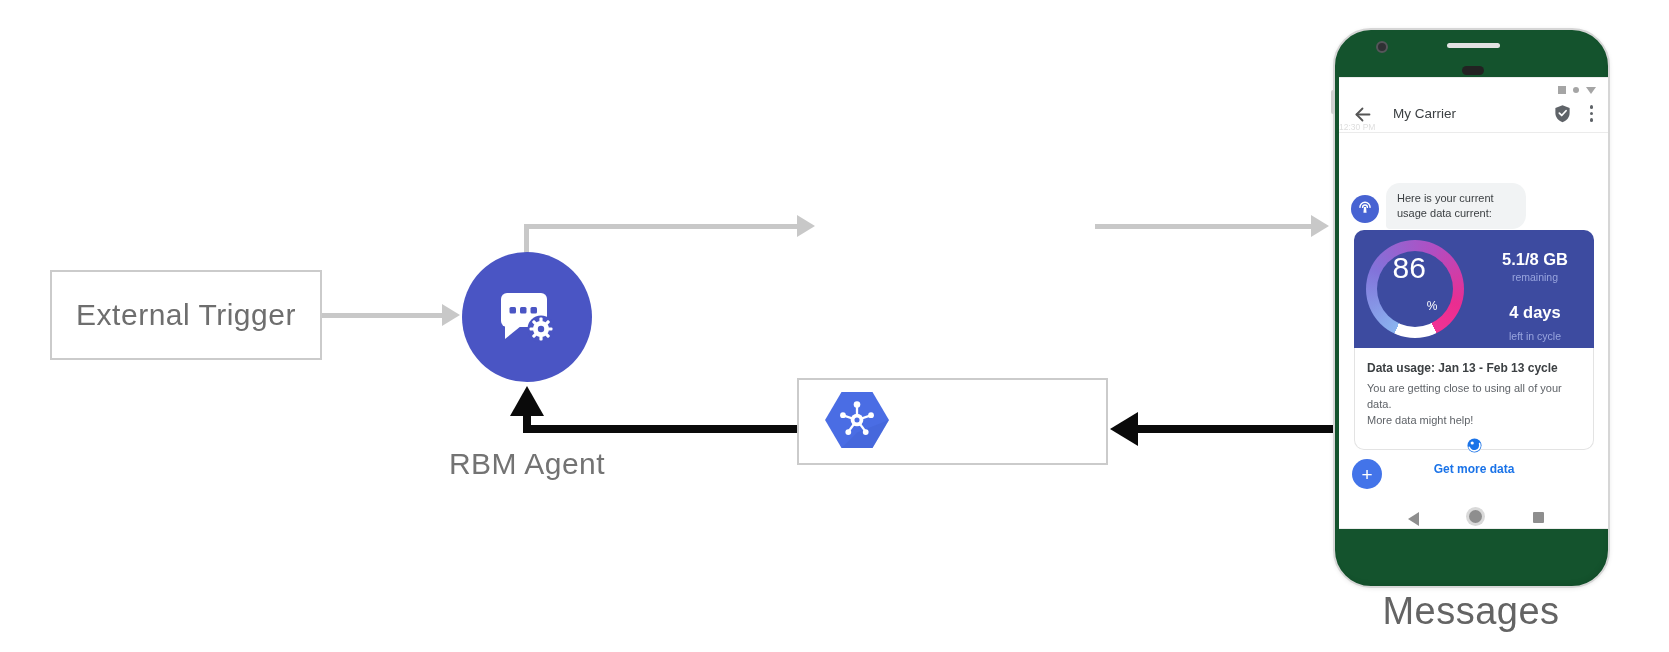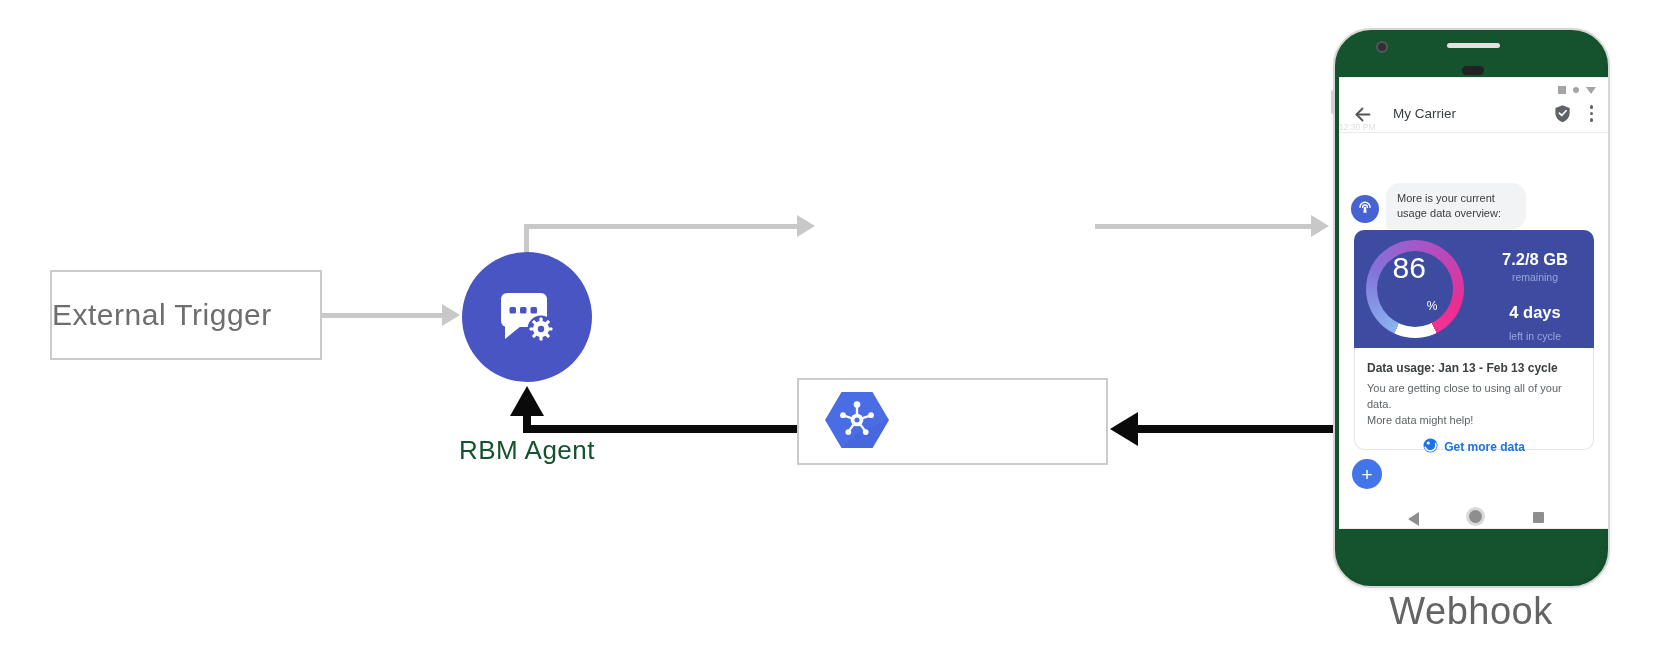--- a/index.html
+++ b/index.html
@@ -2,31 +2,31 @@
 <html><head>
 <meta charset="utf-8">
 <style>
   * { margin:0; padding:0; box-sizing:border-box; }
   body { background:#fff; font-family:"Liberation Sans","DejaVu Sans",sans-serif; }
   .canvas { position:relative; width:1669px; height:652px; background:#fff; overflow:hidden; }
 
   
   .dbox { position:absolute; border:2px solid #cbcbcb; background:#fff; display:flex; align-items:center; }
   .dlabel { color:#6e6e6e; font-weight:300; letter-spacing:.5px; }
-  .box-ext { left:50px; top:270px; width:272px; height:90px; justify-content:flex-start; }
+  .box-ext { left:50px; top:270px; width:272px; height:90px; justify-content:center; }
   .box-ext .dlabel { font-size:30px; }
   .box-api { left:817px; top:175px; width:278px; height:87px; padding-left:18px; }
   .box-api .dlabel { font-size:34px; margin-left:16px; }
   .box-hook { left:797px; top:378px; width:311px; height:87px; padding-left:24px; }
   .box-hook .dlabel { font-size:34px; margin-left:16px; }
 
   .agent-circle { position:absolute; left:462px; top:252px; width:130px; height:130px;
     border-radius:50%; background:#4a55c4; display:flex; align-items:center; justify-content:center; }
-  .lbl-agent { position:absolute; left:397px; top:435px; width:260px; text-align:center;
-    font-size:26px; color:#14532d; font-weight:300; letter-spacing:.5px; }
+  .lbl-agent { position:absolute; left:397px; top:447px; width:260px; text-align:center;
+    font-size:30px; color:#737373; font-weight:300; letter-spacing:.5px; }
   .lbl-messages { position:absolute; left:1321px; top:590px; width:300px; text-align:center;
     font-size:38px; color:#646464; font-weight:300; letter-spacing:.5px; }
 
   
   .rcs-logo { position:relative; width:72px; height:72px; flex:0 0 auto; }
   .rcs-light { position:absolute; inset:0; background:#8cbeec; border-radius:50% 50% 50% 20%; }
   .rcs-dark  { position:absolute; left:10px; top:9px;  width:30px; height:30px; background:#2a3694; border-radius:20% 50% 50% 50%; }
   .rcs-mid   { position:absolute; left:15px; top:14px; width:30px; height:30px; background:#3f57c6; border-radius:20% 50% 50% 50%; }
   .rcs-white { position:absolute; left:21px; top:22px; width:34px; height:34px; background:#f7f7f7; border-radius:50% 50% 50% 20%;
                box-shadow:0 1px 2px rgba(0,0,0,.18); }
@@ -84,21 +84,21 @@
   .gauge-unit { font-size:12px; margin-left:1px; align-self:flex-end; margin-bottom:14px; }
   .card-right { position:absolute; left:130px; top:0; width:102px; text-align:center; color:#fff; }
   .cr-val { font-size:16.5px; font-weight:bold; position:absolute; left:0; right:0; }
   .cr-sub { font-size:10.5px; color:#99a5de; position:absolute; left:0; right:0; }
   .v1 { top:20px; } .s1 { top:41px; } .v2 { top:73px; } .s2 { top:100px; }
   .ucard-white { position:absolute; top:118px; left:0; right:0; height:102px; background:#fff;
     border:1px solid #e3e3e3; border-top:none; border-radius:0 0 10px 10px; padding:13px 12px 0 12px; }
   .uc-title { font-size:12px; font-weight:bold; color:#3c4043; }
   .uc-body { font-size:11px; color:#5f6368; margin-top:6px; line-height:1.45; }
   .uc-action { margin-top:9px; display:flex; align-items:center; justify-content:center; gap:6px;
-    color:#1a73e8; font-size:12px; font-weight:bold; cursor:pointer; }
+    color:#1a73e8; font-size:12px; font-weight:bold; cursor:pointer;flex-direction:column; }
 
   .plus-btn { position:absolute; left:13px; top:381px; width:30px; height:30px; border-radius:50%;
     background:#4374e9; color:#fff; font-size:19px; display:flex; align-items:center; justify-content:center; line-height:1; }
   .compose-pill { position:absolute; left:48px; top:382px; width:205px; height:35px; border-radius:18px;
     border:1.5px solid #e5e5e5; background:#fff; display:flex; align-items:center; }
   .compose-input { border:none; outline:none; background:transparent; font-size:12px; color:#3c4043;
     padding-left:14px; width:140px; font-family:inherit; }
   .compose-input::placeholder { color:#9aa0a6; }
   .send-ic { position:absolute; right:11px; top:9px; }
 
@@ -229,32 +229,32 @@
         <span>
           <svg width="18" height="18" viewBox="0 0 24 24">
             <g stroke="#fff" stroke-width="1.9" fill="none" stroke-linecap="round">
               <path d="M5.2 12.5 a6.8 6.8 0 0 1 13.6 0"></path>
               <path d="M8.8 12.5 a3.2 3.2 0 0 1 6.4 0"></path>
             </g>
             <path d="M10.6 12 h2.8 l0.7 7.5 h-4.2 Z" fill="#fff"></path>
           </svg>
         </span>
       </div>
-      <div class="bubble">More is your current usage data overview:</div>
+      <div class="bubble">Here is your current usage data current:</div>
 
       <div class="ucard">
         <div class="ucard-blue">
           <div class="gauge">
             <div class="gauge-inner">
               <span class="gauge-pct">86</span>
               <span class="gauge-unit">%</span>
             </div>
           </div>
           <div class="card-right">
-            <div class="cr-val v1">7.2/8 GB</div>
+            <div class="cr-val v1">5.1/8 GB</div>
             <div class="cr-sub s1">remaining</div>
             <div class="cr-val v2">4 days</div>
             <div class="cr-sub s2">left in cycle</div>
           </div>
         </div>
         <div class="ucard-white">
           <div class="uc-title">Data usage: Jan 13 - Feb 13 cycle</div>
           <div class="uc-body">
             <span>You are getting close to using all of your data.</span><br>
             <span>More data might help!</span>
@@ -275,14 +275,14 @@
       <div class="plus-btn">
         <span>+</span>
       </div>
 
       <div class="nav-back"></div>
       <div class="nav-home"></div>
       <div class="nav-sq"></div>
     </div>
   </div>
 
-  <div class="lbl-messages">Webhook</div>
+  <div class="lbl-messages">Messages</div>
 </div>
 
 </body></html>

